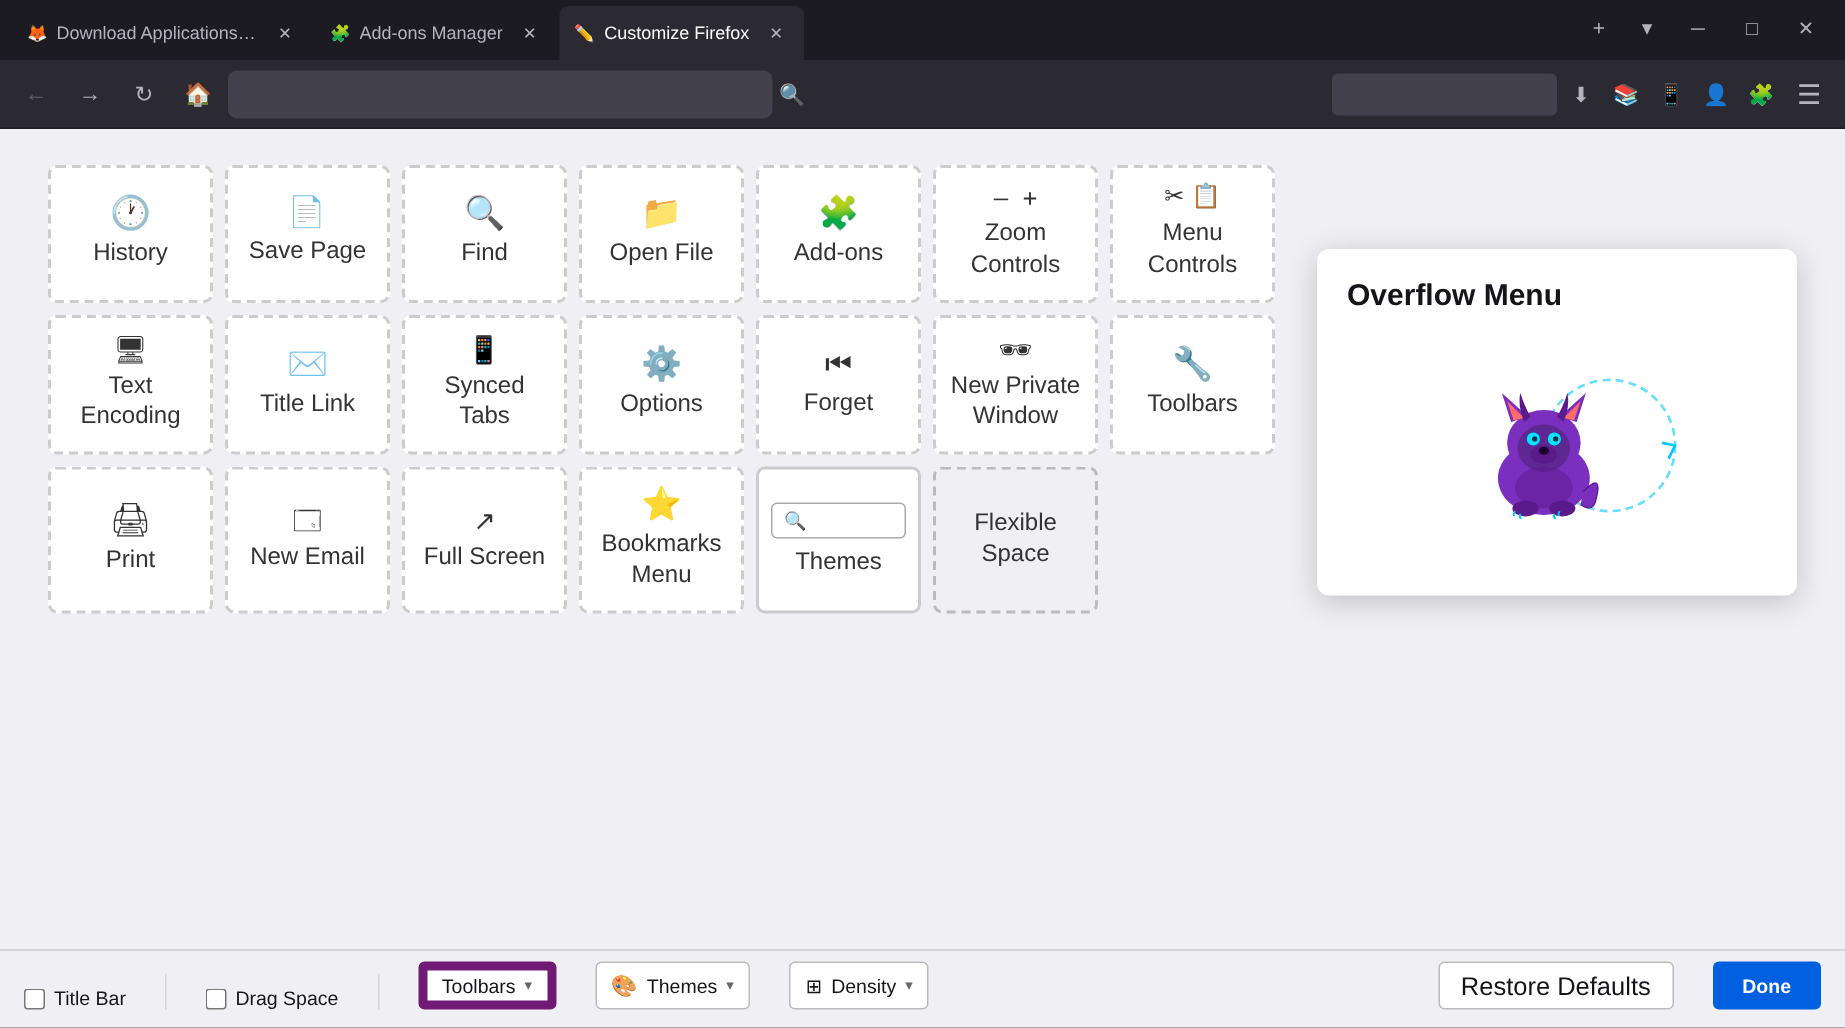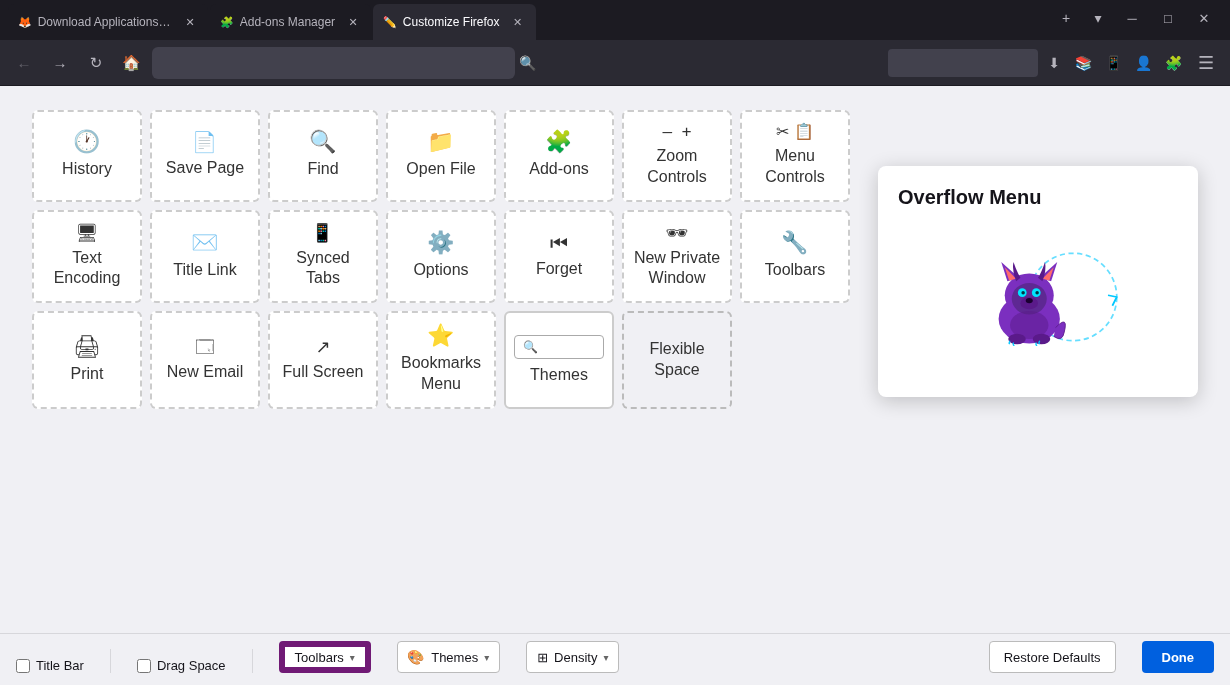--- a/index.html
+++ b/index.html
@@ -349,21 +349,21 @@
       font-size: 13px;
       color: #15141a;
       cursor: pointer;
       height: 32px;
     }
     .restore-btn {
       background: white;
       border: 1px solid #bbb;
       border-radius: 4px;
       padding: 6px 14px;
-      font-size: 13px;
+      font-size: 17px;
       color: #15141a;
       cursor: pointer;
       height: 32px;
     }
     .done-btn {
       background: #0060df;
       border: none;
       border-radius: 4px;
       padding: 6px 20px;
       font-size: 13px;

